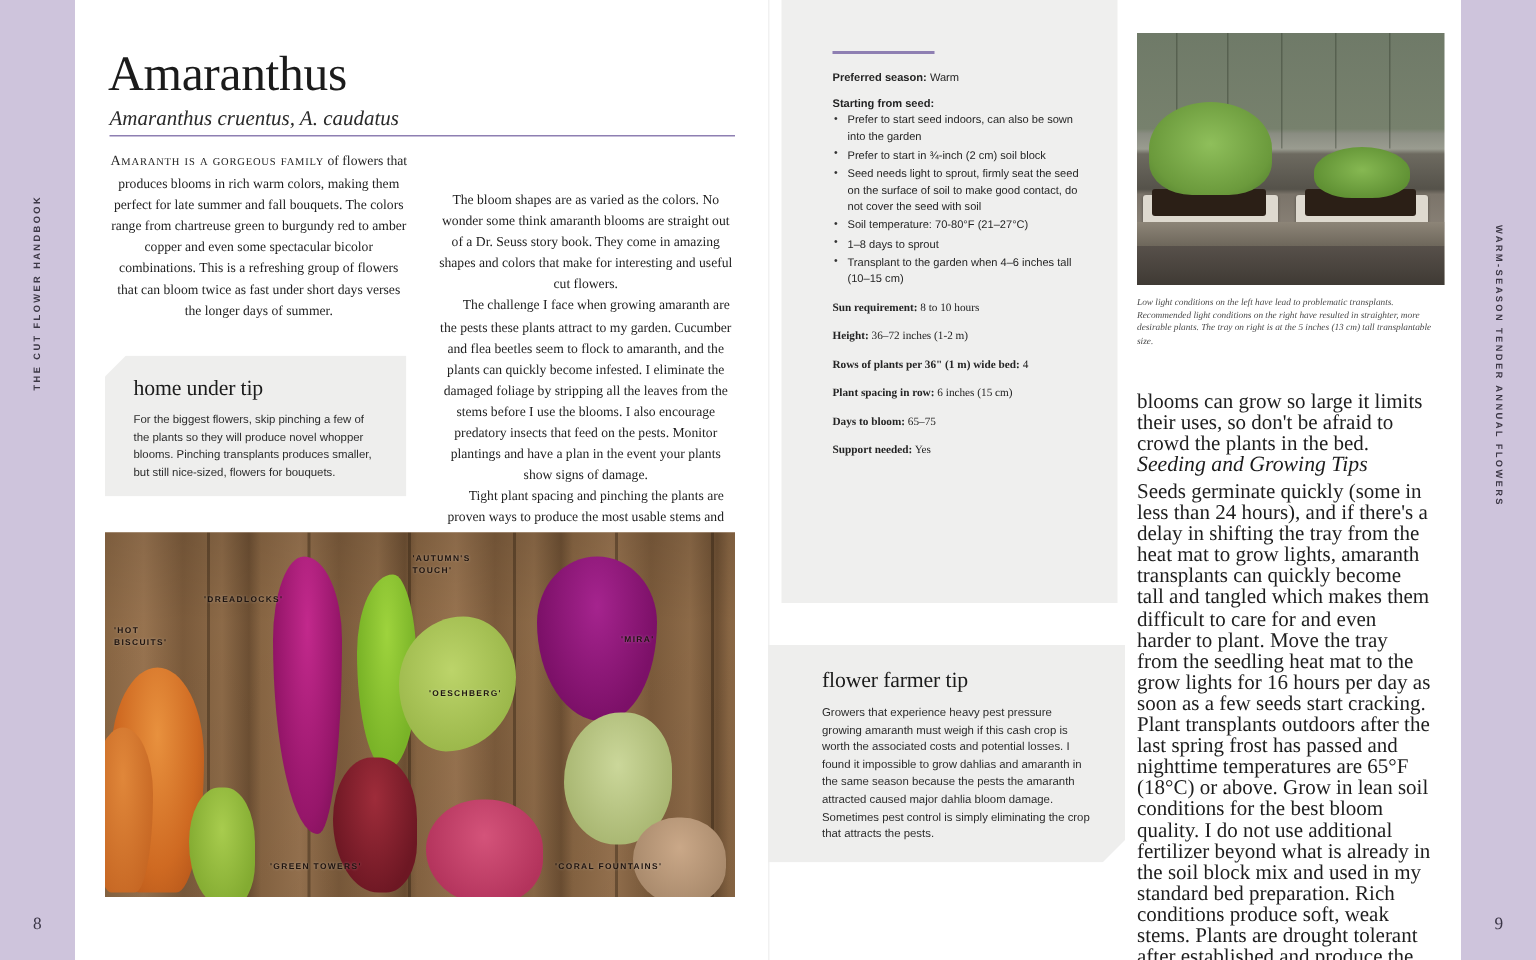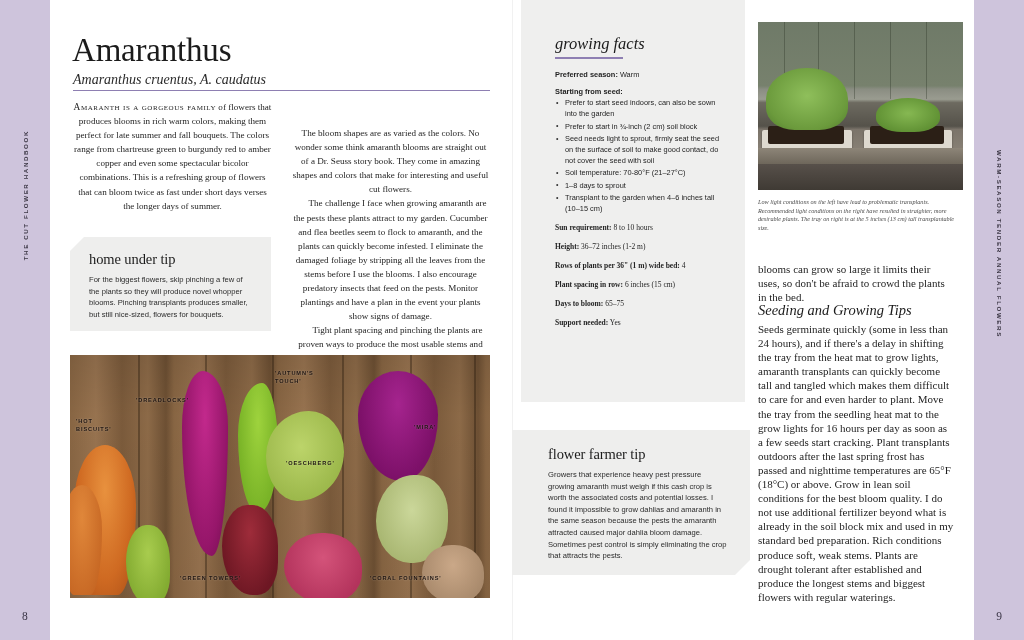--- a/index.html
+++ b/index.html
@@ -179,21 +179,21 @@
 
   .photo-caption {
     position: absolute; left: 0; top: 198px; width: 205px;
     font-family: "Liberation Serif", serif;
     font-style: italic; font-size: 6.2px; line-height: 8.6px; color: #4a4a4a;
   }
 
   .rp-body {
     position: absolute; left: 0; width: 196px;
     font-family: "Liberation Serif", serif;
-    font-size: 11px; line-height: 14.1px; color: #1e1e1e;
+    font-size: 14px; line-height: 14.1px; color: #1e1e1e;
   }
   #rp-para1 { top: 262px; }
   .rp-head {
     position: absolute; left: 0; top: 302px;
     font-family: "Liberation Serif", serif;
     font-style: italic; font-weight: 400; font-size: 14.5px; color: #1b1b1b;
   }
   #rp-para2 { top: 322px; }
 </style>
 </head>
@@ -290,21 +290,20 @@
       <div class="photo-label" style="left:66px; top:42px;">'DREADLOCKS'</div>
       <div class="photo-label twoline" style="left:205px; top:14px; width:52px;">'AUTUMN'S TOUCH'</div>
       <div class="photo-label" style="left:344px; top:69px;">'MIRA'</div>
       <div class="photo-label" style="left:216px; top:105px;">'OESCHBERG'</div>
       <div class="photo-label" style="left:110px; top:220px;">'GREEN TOWERS'</div>
       <div class="photo-label" style="left:300px; top:220px;">'CORAL FOUNTAINS'</div>
     </div>
   </div>
 
   <div id="facts-panel">
-    <h2>growing facts</h2>
     <div class="facts-rule"></div>
 
     <div class="fact">
       <b>Preferred season:</b>
       <span>Warm</span>
     </div>
 
     <div class="fact" style="margin-bottom:1px">
       <b>Starting from seed:</b>
     </div>

